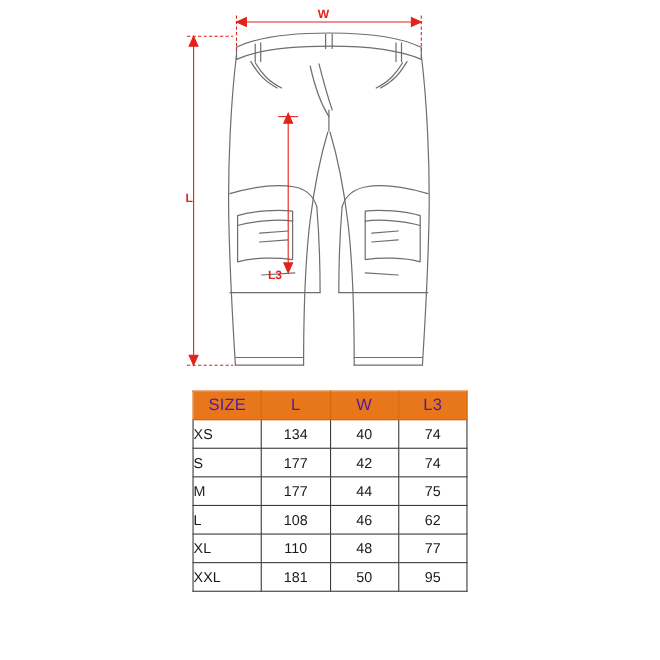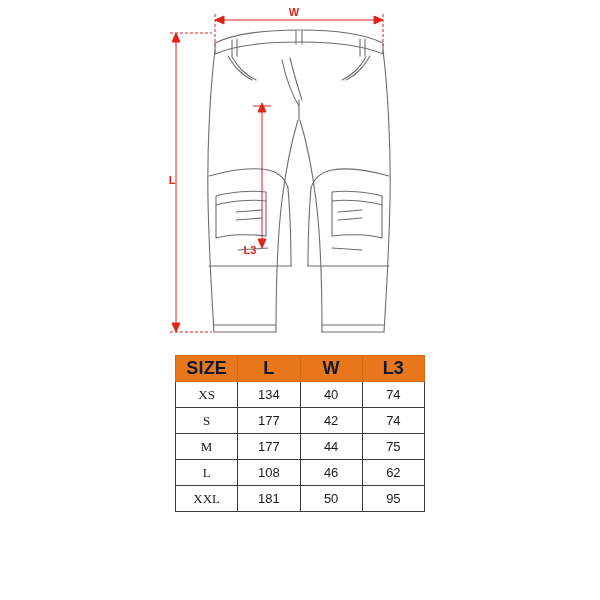--- a/index.html
+++ b/index.html
@@ -47,30 +47,29 @@
     border: 1px solid #3b3b3b;
     text-align: center;
     font-size: 13px;
     font-family: "Liberation Sans", sans-serif;
     height: 25px;
     padding: 0;
     color: #1a1a1a;
   }
   #size-table thead th {
     background: #e8761a;
-    color: #0f172a;
-    font-weight: bold;
+    color: #4c1d95;
+    font-weight: normal;
     border: 1px solid #d4690f;
-    font-size: 18px;
+    font-size: 15px;
     letter-spacing: 0.2px;
   }
   #size-table tbody td.size-cell {
-    text-align: center;
+    text-align: left;
     padding-left: 0;
-    font-family: Liberation Serif, serif;
   }
   .col-size { width: 62px; }
   .col-num  { width: 62px; }
 </style>
 </head>
 <body>
 
 <div id="page">
 
   <div id="drawing">
@@ -194,20 +193,26 @@
         <td>44</td>
         <td>75</td>
       </tr>
       <tr>
         <td class="size-cell">L</td>
         <td>108</td>
         <td>46</td>
         <td>62</td>
       </tr>
       <tr>
+        <td class="size-cell">XL</td>
+        <td>110</td>
+        <td>48</td>
+        <td>77</td>
+      </tr>
+      <tr>
         <td class="size-cell">XXL</td>
         <td>181</td>
         <td>50</td>
         <td>95</td>
       </tr>
     </tbody>
   </table>
 
 </div>
 

